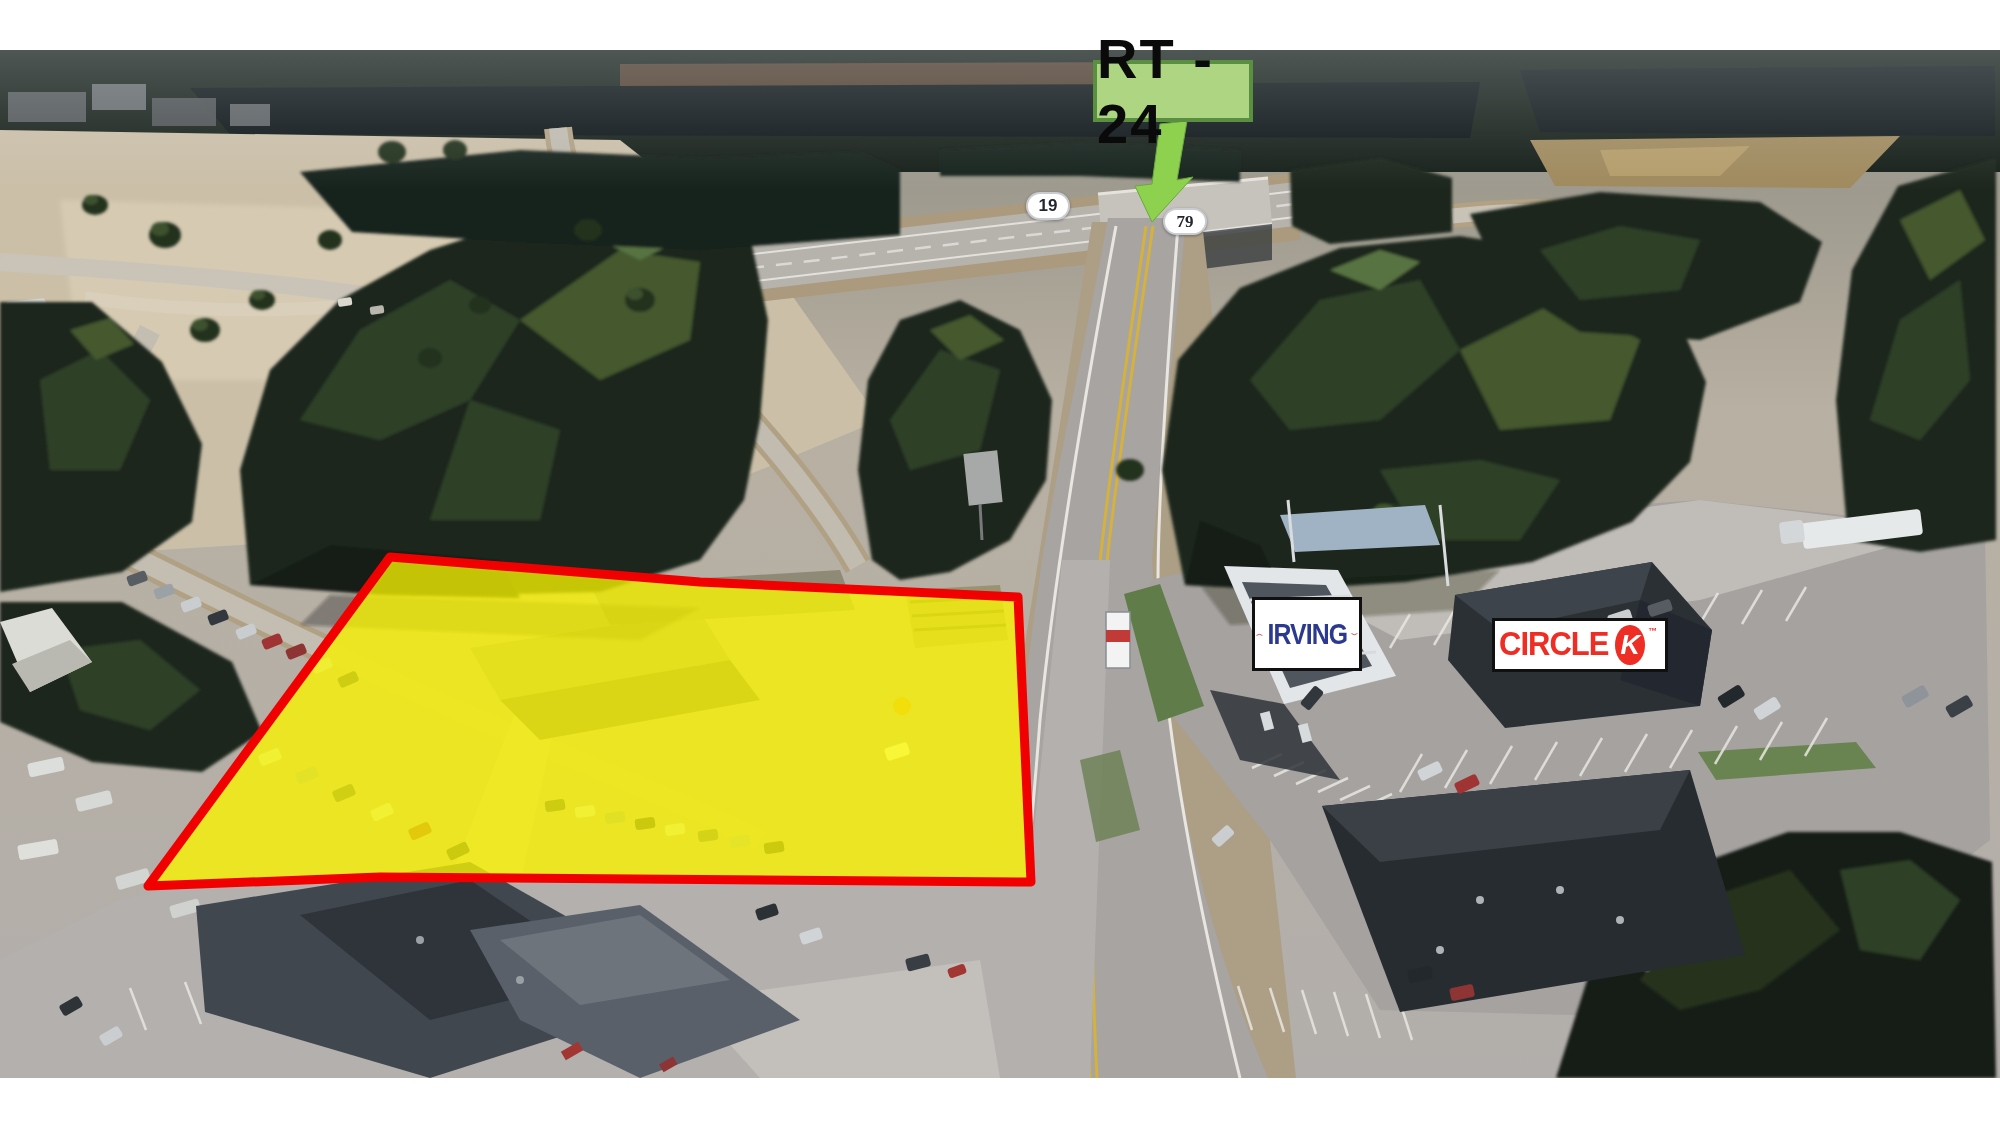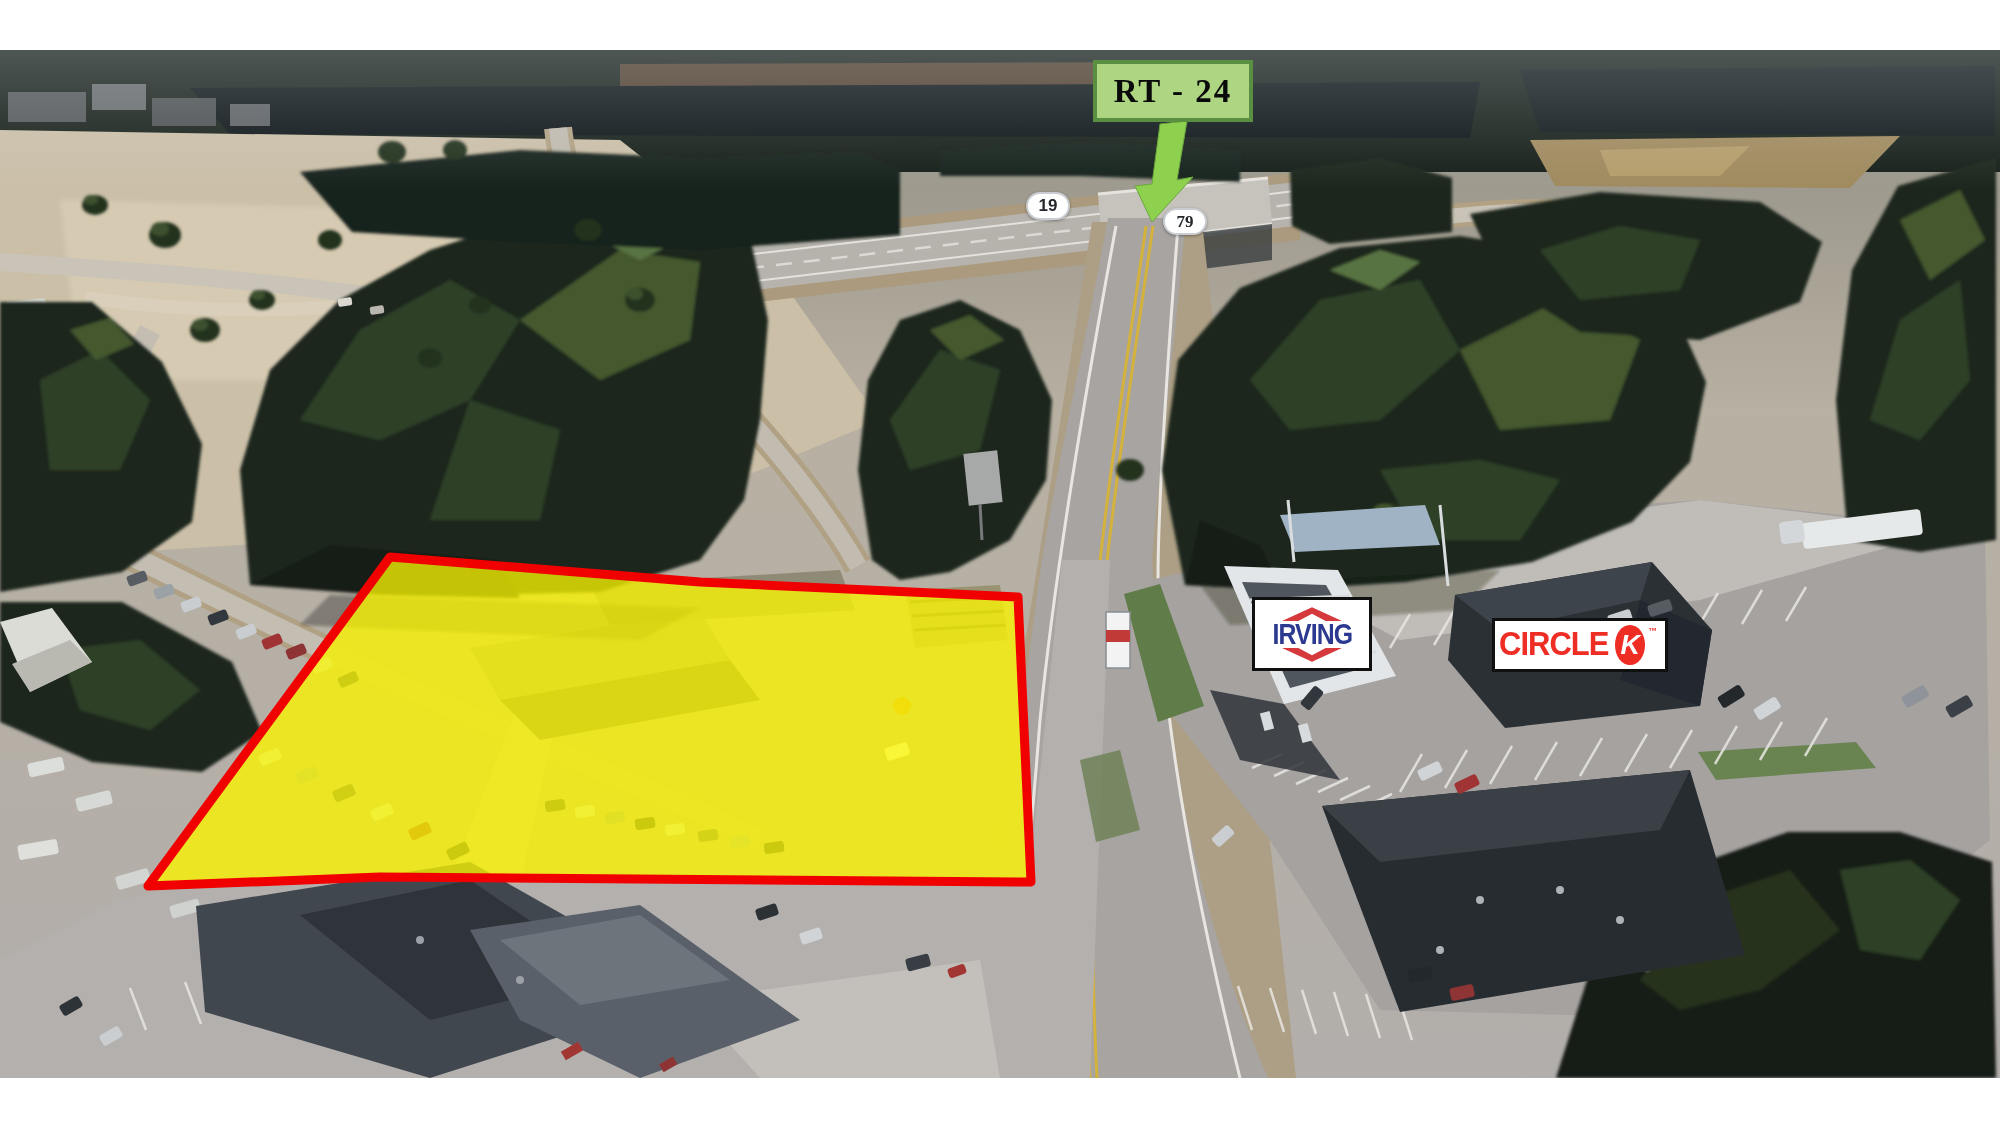--- a/index.html
+++ b/index.html
@@ -5,32 +5,32 @@
   html,body{margin:0;padding:0;background:#ffffff;}
   .stage{position:relative;width:2000px;height:1125px;background:#ffffff;overflow:hidden;
          font-family:"Liberation Sans",sans-serif;}
   .photo-frame{position:absolute;left:0;top:50px;width:2000px;height:1028px;overflow:hidden;background:#b4aca0;}
   .overlay-svg{position:absolute;left:0;top:0;width:2000px;height:1125px;pointer-events:none;}
 
   
   .route-label{position:absolute;left:1093px;top:60px;width:160px;height:62px;
     background:#aed581;border:4px solid #5a8f41;box-sizing:border-box;
     display:flex;align-items:center;justify-content:center;
-    font-family:Liberation Serif, serif;font-weight:bold;font-size:33px;letter-spacing:2px;color:#0a0a0a;}
+    font-family:Liberation Sans, sans-serif;font-weight:bold;font-size:56px;letter-spacing:2px;color:#0a0a0a;}
 
   
   .shield{position:absolute;background:#ffffff;border:2px solid #c9cdd1;border-radius:14px;
     box-shadow:0 1px 3px rgba(0,0,0,.35);display:flex;align-items:center;justify-content:center;
     font-size:17px;font-weight:bold;color:#24282c;box-sizing:border-box;}
   .shield-24{left:1026px;top:192px;width:44px;height:28px;}
   .shield-79{left:1163px;top:208px;width:44px;height:27px;font-family:Liberation Serif, serif;}
 
   
-  .irving-sign{position:absolute;left:1252px;top:597px;width:120px;height:74px;background:#ffffff;
-    border:3px solid #101010;box-sizing:border-box;display:flex;flex-direction:column;
+  .irving-sign{position:absolute;left:1252px;top:597px;width:110px;height:74px;background:#ffffff;
+    border:3px solid #101010;box-sizing:border-box;display:flex;flex-direction:row;
     align-items:center;justify-content:center;gap:0px;}
   .irving-text{font-weight:bold;font-size:27px;color:#2b3990;letter-spacing:-1px;
     transform:scaleY(1.12) scaleX(.92);line-height:1;}
 
   
   .circlek-sign{position:absolute;left:1492px;top:618px;width:176px;height:54px;background:#ffffff;
     border:3px solid #101010;box-sizing:border-box;display:flex;align-items:center;justify-content:flex-end;
     gap:7px;padding:0 4px;}
   .circlek-word{font-weight:bold;font-size:31px;color:#ee2d24;letter-spacing:-1px;transform:scaleY(1.05);}
   .circlek-badge{width:40px;height:40px;border-radius:50%;background:#ee2d24;color:#ffffff;

